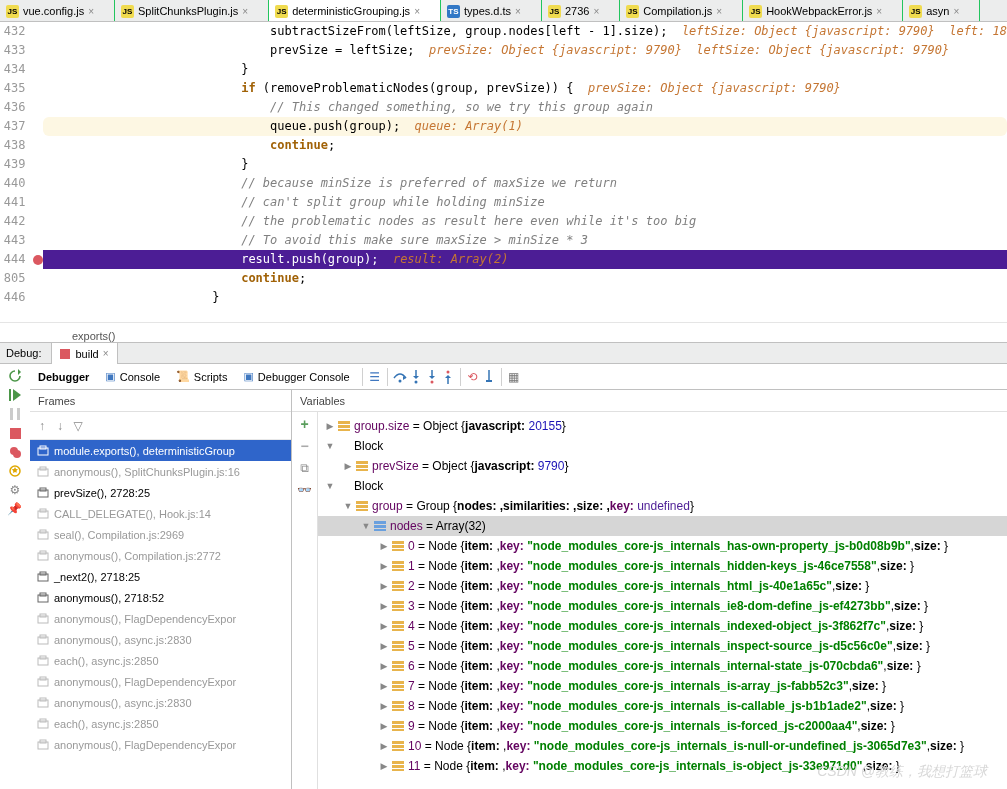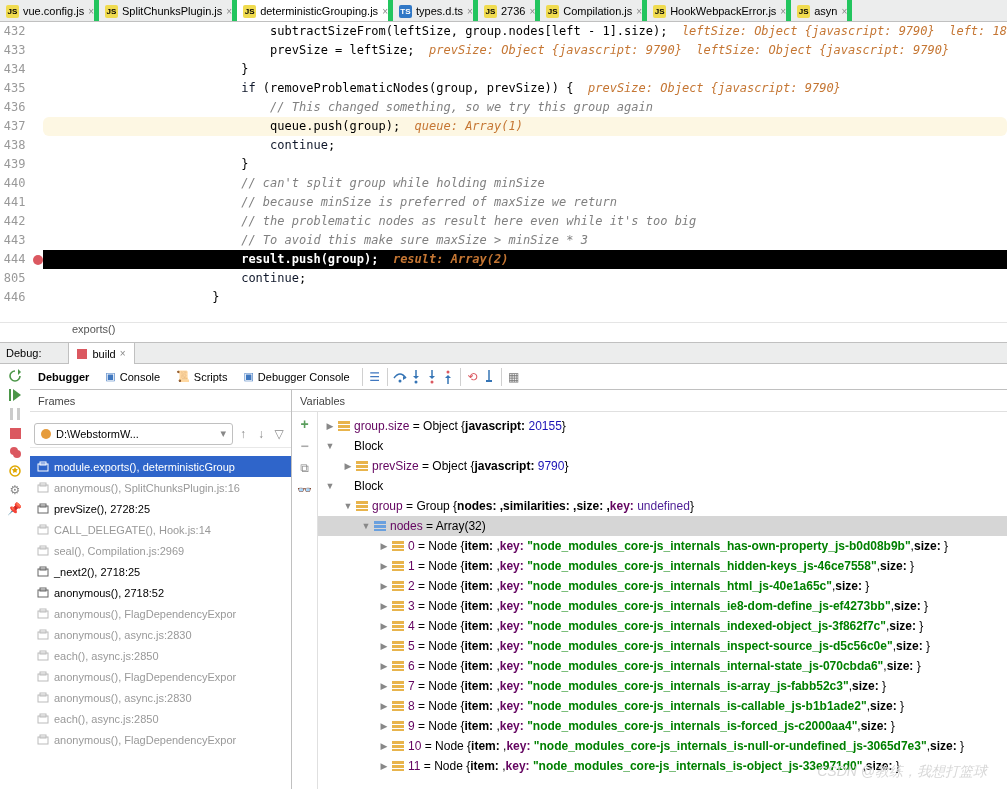--- a/index.html
+++ b/index.html
@@ -1,51 +1,51 @@
 <!DOCTYPE html>
 <html><head>
 <meta charset="utf-8">
 <style>
 * { margin: 0; padding: 0; box-sizing: border-box; }
 body { font-family: "Segoe UI", Arial, sans-serif; font-size: 12px; background: #fff; color: #000; overflow: hidden; }
 .root { display: flex; flex-direction: column; width: 1007px; height: 789px; }
 .tabs { display: flex; height: 22px; background: #eceded; border-bottom: 1px solid #c0c0c0; overflow: hidden; }
-.tab { display: flex; align-items: center; padding: 0 0 0 6px; border-right: 5px solid #22c55e; font-size: 11px; height: 22px; white-space: nowrap; cursor: pointer; }
+.tab { display: flex; align-items: center; padding: 0 20px 0 6px; border-right: 1px solid #22c55e; font-size: 11px; height: 22px; white-space: nowrap; cursor: pointer; }
 .tab.active { background: #fff; }
 .tab-icon { width: 13px; height: 13px; margin-right: 4px; display: inline-flex; align-items: center; justify-content: center; font-size: 8px; font-weight: bold; color: #fff; border-radius: 2px; }
 .js-ic { background: #f0db4f; color: #000; }
 .ts-ic { background: #3178c6; }
 .tab-close { margin-left: 4px; color: #888; font-size: 10px; }
 .editor { flex: 0 0 auto; display: flex; background: #fff; font-family: "Consolas", monospace; font-size: 12px; height: 300px; }
 .gutter { width: 52px; text-align: right; color: #999; background: #fff; user-select: none; }
 .gutter-line { height: 19px; line-height: 19px; padding-right: 8px; }
 .bp-col { width: 14px; }
 .bp-line { height: 19px; display: flex; align-items: center; justify-content: center; }
 .bp-dot { width: 10px; height: 10px; border-radius: 50%; background: #db5860; }
 .code { flex: 1; position: relative; }
 .code-line { height: 19px; line-height: 19px; white-space: pre; padding-left: 140px; font-style: normal; }
 .code-line.hl-yellow { background: #fdf7e3; border-radius: 6px; }
-.code-line.hl-blue { background: #000000; color: #fff; font-weight: bold; }
-.kw { color: #0f172a; font-weight: normal; }
+.code-line.hl-blue { background: #4c1d95; color: #fff; }
+.kw { color: #a16207; font-weight: bold; }
 .comment { color: #808080; font-style: italic; }
 .inline-hint { color: #c57633; font-style: italic; }
-.crumb { height: 20px; display:flex; align-items:flex-start; padding-left: 72px; color: #555; font-size: 11px; border-top: 1px solid #e5e5e5; background:#fff;}
+.crumb { height: 20px; display:flex; align-items:flex-end; padding-left: 72px; color: #555; font-size: 11px; border-top: 1px solid #e5e5e5; background:#fff;}
 .debug-bar { display: flex; align-items: center; height: 22px; background: #eceded; border-top: 1px solid #c0c0c0; border-bottom: 1px solid #c0c0c0; padding-left: 6px; font-size: 11px; }
 .debug-tab { display: flex; align-items: center; padding: 0 8px; height: 22px; }
 .debug-tab.active { background: #fff; border: 1px solid #c0c0c0; border-bottom: none; }
 .sq { width: 10px; height: 10px; margin-right: 5px; }
 .toolbar2 { display: flex; align-items: center; height: 26px; border-bottom: 1px solid #c0c0c0; background: #fff; }
 .lefticons { width: 30px; display: flex; flex-direction: column; align-items: center; background: #fff; gap:3px; padding-top:4px;}
 .licon { width: 16px; height: 16px; display:flex; align-items:center; justify-content:center; }
 .toolbar2 .titem { padding: 0 8px; font-size: 11px; display:flex; align-items:center; gap:4px;}
 .toolbar2 .titem.active { font-weight: bold; }
 .toolbar2 .sep { width:1px; height:18px; background:#d0d0d0; margin:0 4px;}
 .toolbar2 .ticon { width:16px; height:16px; display:flex; align-items:center; justify-content:center;}
 .panels { display: flex; flex: 1; min-height: 0; }
-.frames { width: 262px; border-right: 1px solid #c0c0c0; display: flex; flex-direction: column; gap: 8px; }
+.frames { width: 262px; border-right: 1px solid #c0c0c0; display: flex; flex-direction: column; }
 .phead { height: 22px; display:flex; align-items:center; padding:0 8px; font-size:11px; color:#444; border-bottom:1px solid #e0e0e0;}
 .ftoolbar { display:flex; align-items:center; height:28px; padding:0 4px; gap:2px; border-bottom:1px solid #e8e8e8;}
 .tdrop { flex:1; display:flex; align-items:center; height:22px; border:1px solid #c0c0c0; border-radius:3px; padding:0 6px; font-size:11px;}
 .tdrop .dot{width:10px;height:10px;border-radius:50%;background:#e69c3c;margin-right:5px;}
 .flist { flex:1; overflow:auto;}
 .frow { display:flex; align-items:center; height:21px; padding:0 6px; font-size:11px; white-space:nowrap;}
 .frow.sel { background:#2f65ca; color:#fff;}
 .frow.dim { color:#999;}
 .frow .ficon { width:14px; height:14px; margin-right:4px; display:inline-flex; align-items:center; justify-content:center;}
 .vars { flex:1; display:flex; flex-direction:column; min-width:0;}
@@ -151,35 +151,35 @@
       </div>
     <div class="code" id="code">
         <div class="code-line">            subtractSizeFrom(leftSize, group.nodes[left - 1].size);<span class="inline-hint">  leftSize: Object {javascript: 9790}  left: 18</span></div>
         <div class="code-line">            prevSize = leftSize;<span class="inline-hint">  prevSize: Object {javascript: 9790}  leftSize: Object {javascript: 9790}</span></div>
         <div class="code-line">        }</div>
         <div class="code-line">        <span class="kw">if </span>(removeProblematicNodes(group, prevSize)) {<span class="inline-hint">  prevSize: Object {javascript: 9790}</span></div>
         <div class="code-line">            <span class="comment">// This changed something, so we try this group again</span></div>
         <div class="code-line hl-yellow">            queue.push(group);<span class="inline-hint">  queue: Array(1)</span></div>
         <div class="code-line">            <span class="kw">continue</span>;</div>
         <div class="code-line">        }</div>
+        <div class="code-line">        <span class="comment">// because minSize is preferred of maxSize we return</span></div>
         <div class="code-line">        <span class="comment">// can't split group while holding minSize</span></div>
-        <div class="code-line">        <span class="comment">// because minSize is preferred of maxSize we return</span></div>
         <div class="code-line">        <span class="comment">// the problematic nodes as result here even while it's too big</span></div>
         <div class="code-line">        <span class="comment">// To avoid this make sure maxSize &gt; minSize * 3</span></div>
         <div class="code-line hl-blue">        result.push(group);<span class="inline-hint">  result: Array(2)</span></div>
         <div class="code-line">        <span class="kw">continue</span>;</div>
         <div class="code-line">    }</div>
       </div>
   </div>
   <div class="crumb">
       <span>exports()</span>
     </div>
 
   <div class="debug-bar">
-    <span style="margin-right:27px;">Debug:</span>
+    <span style="margin-right:10px;">Debug:</span>
     <div class="debug-tab active">
       <svg class="sq" viewBox="0 0 10 10">
           <rect width="10" height="10" fill="#db5860"></rect>
         </svg>
       <span>build</span>
       <span class="tab-close">×</span>
     </div>
   </div>
 
   <div style="display:flex; flex:1; min-height:0;">
@@ -280,25 +280,20 @@
           </span>
         <div class="sep"></div>
         <span class="ticon" style="color:#777">▦</span>
       </div>
       <div class="panels">
         <div class="frames">
           <div class="phead">
               <span>Frames</span>
             </div>
           <div class="ftoolbar">
-            <div class="tdrop">
-                <span class="dot"></span>
-                <span>D:\WebstormW...</span>
-                <span style="margin-left:auto;color:#888;">▾</span>
-              </div>
             <span class="licon" style="color:#888">↑</span>
             <span class="licon" style="color:#888">↓</span>
             <span class="licon" style="color:#888">▽</span>
           </div>
           <div class="flist" id="flist">
               <div class="frow sel">
                 <span class="ficon">
                   <svg width="12" height="12" viewBox="0 0 12 12">
                     <rect x="1" y="3" width="10" height="7" fill="none" stroke="#fff" stroke-width="1"></rect>
                     <rect x="3" y="1" width="6" height="3" fill="none" stroke="#fff" stroke-width="1"></rect>
@@ -334,20 +329,29 @@
                 <span>CALL_DELEGATE(), Hook.js:14</span>
               </div>
               <div class="frow dim">
                 <span class="ficon">
                   <svg width="12" height="12" viewBox="0 0 12 12">
                     <rect x="1" y="3" width="10" height="7" fill="none" stroke="#bbb" stroke-width="1"></rect>
                     <rect x="3" y="1" width="6" height="3" fill="none" stroke="#bbb" stroke-width="1"></rect>
                   </svg>
                 </span>
                 <span>seal(), Compilation.js:2969</span>
+              </div>
+              <div class="frow dim">
+                <span class="ficon">
+                  <svg width="12" height="12" viewBox="0 0 12 12">
+                    <rect x="1" y="3" width="10" height="7" fill="none" stroke="#bbb" stroke-width="1"></rect>
+                    <rect x="3" y="1" width="6" height="3" fill="none" stroke="#bbb" stroke-width="1"></rect>
+                  </svg>
+                </span>
+                <span>anonymous(), Compilation.js:2772</span>
               </div>
               <div class="frow">
                 <span class="ficon">
                   <svg width="12" height="12" viewBox="0 0 12 12">
                     <rect x="1" y="3" width="10" height="7" fill="none" stroke="#666" stroke-width="1"></rect>
                     <rect x="3" y="1" width="6" height="3" fill="none" stroke="#666" stroke-width="1"></rect>
                   </svg>
                 </span>
                 <span>_next2(), 2718:25</span>
               </div>

